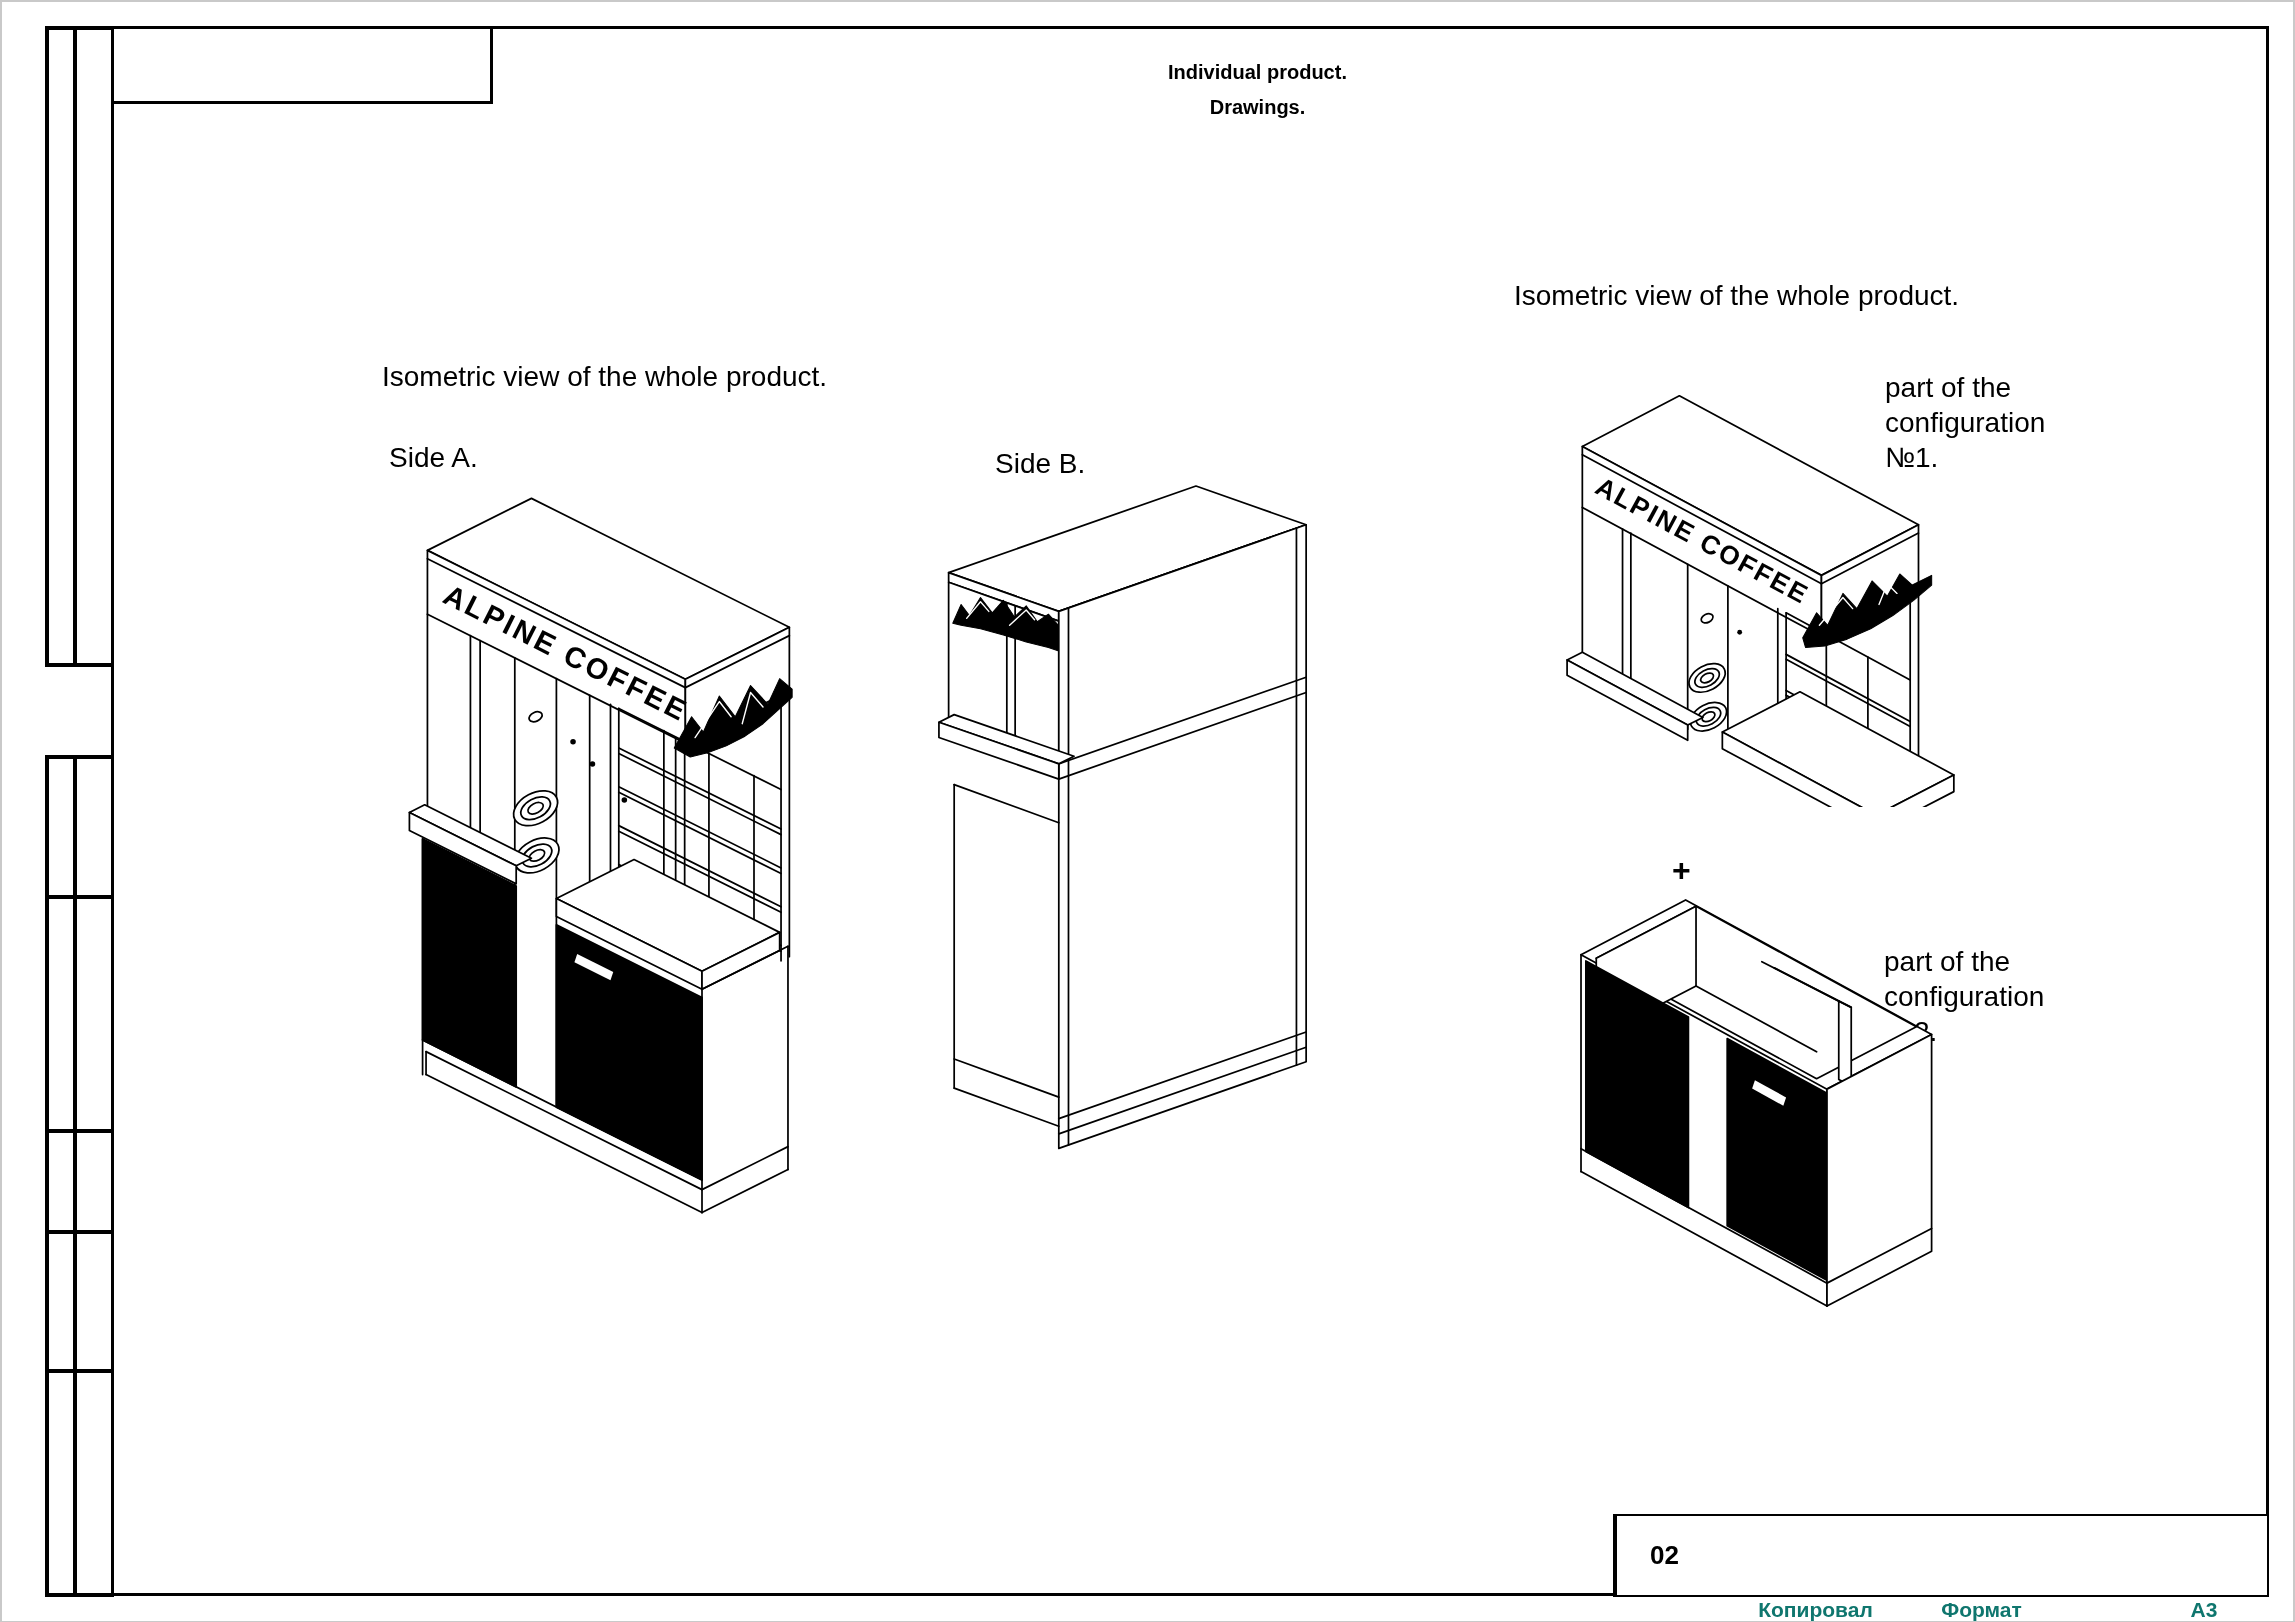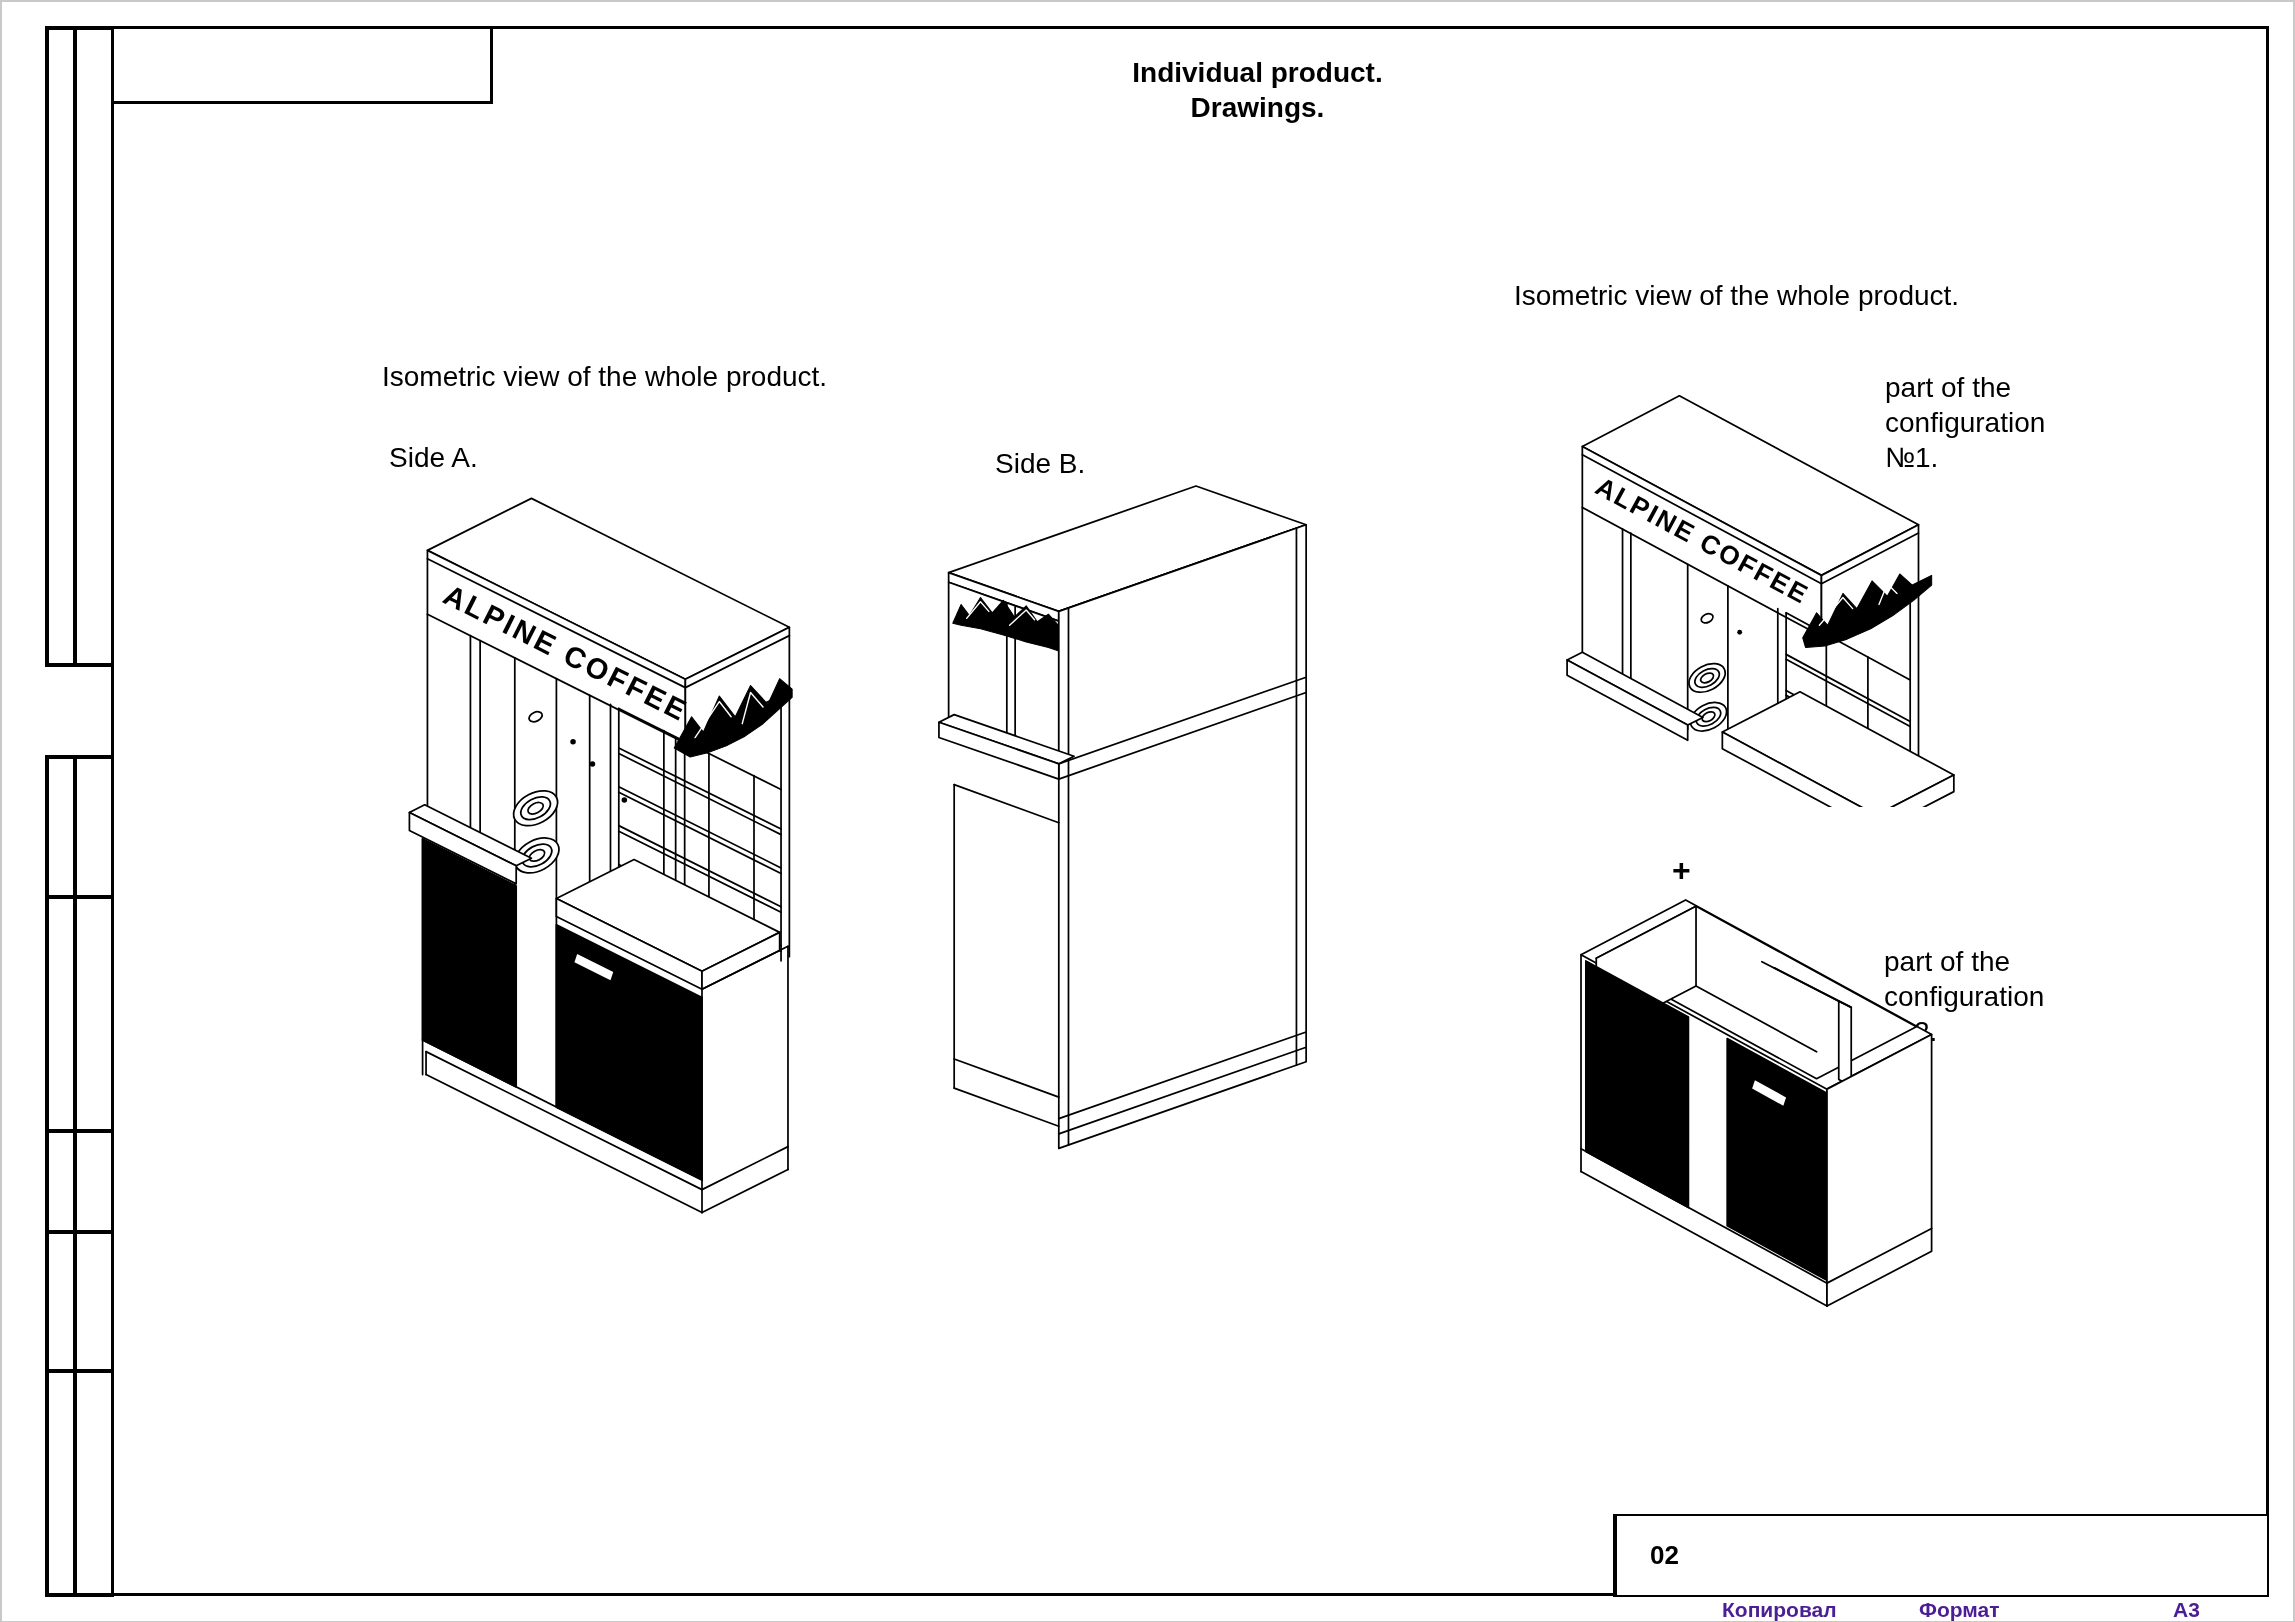--- a/index.html
+++ b/index.html
@@ -17,41 +17,41 @@
   .frame{
     position:absolute;left:109px;top:24px;width:2158px;height:1570px;
     border:3.5px solid #000;box-sizing:border-box;
   }
   .corner-box{
     position:absolute;left:109px;top:24px;width:382px;height:78px;
     border:3.5px solid #000;box-sizing:border-box;background:#fff;
   }
   .page-title{
     position:absolute;left:1068px;top:53px;width:375px;
-    text-align:center;font-size:28px;line-height:35px;font-weight:600;
+    text-align:center;font-size:20px;line-height:35px;font-weight:600;
   }
   .lbl{position:absolute;font-size:28px;line-height:35px;font-weight:400;}
   .plus-sign{position:absolute;font-size:32px;font-weight:600;}
   .title-block{
     position:absolute;left:1611px;top:1512px;width:656px;height:83px;
     border:2.8px solid #000;box-sizing:border-box;background:#fff;
     display:flex;align-items:stretch;
   }
   .title-block .tb-title{
     flex:1;display:flex;align-items:center;justify-content:center;
     font-size:28px;font-weight:700;
   }
   .title-block .tb-page{
     width:97px;border-left:2.8px solid #000;box-sizing:border-box;
     display:flex;align-items:center;justify-content:center;
     font-size:26px;font-weight:600;text-align:center;
   }
   .footer-txt{
     position:absolute;top:1596px;height:23.6px;
-    font-size:21px;font-weight:600;color:#4c1d95;text-align:left;
+    font-size:21px;font-weight:600;color:#0f766e;text-align:center;
   }
   .drawing{position:absolute;}
   svg{display:block;}
   .sign-text{
     font-family:"Liberation Sans", sans-serif;
     font-size:42px;font-weight:700;letter-spacing:4px;fill:#000;
   }
 </style>
 </head>
 <body>

